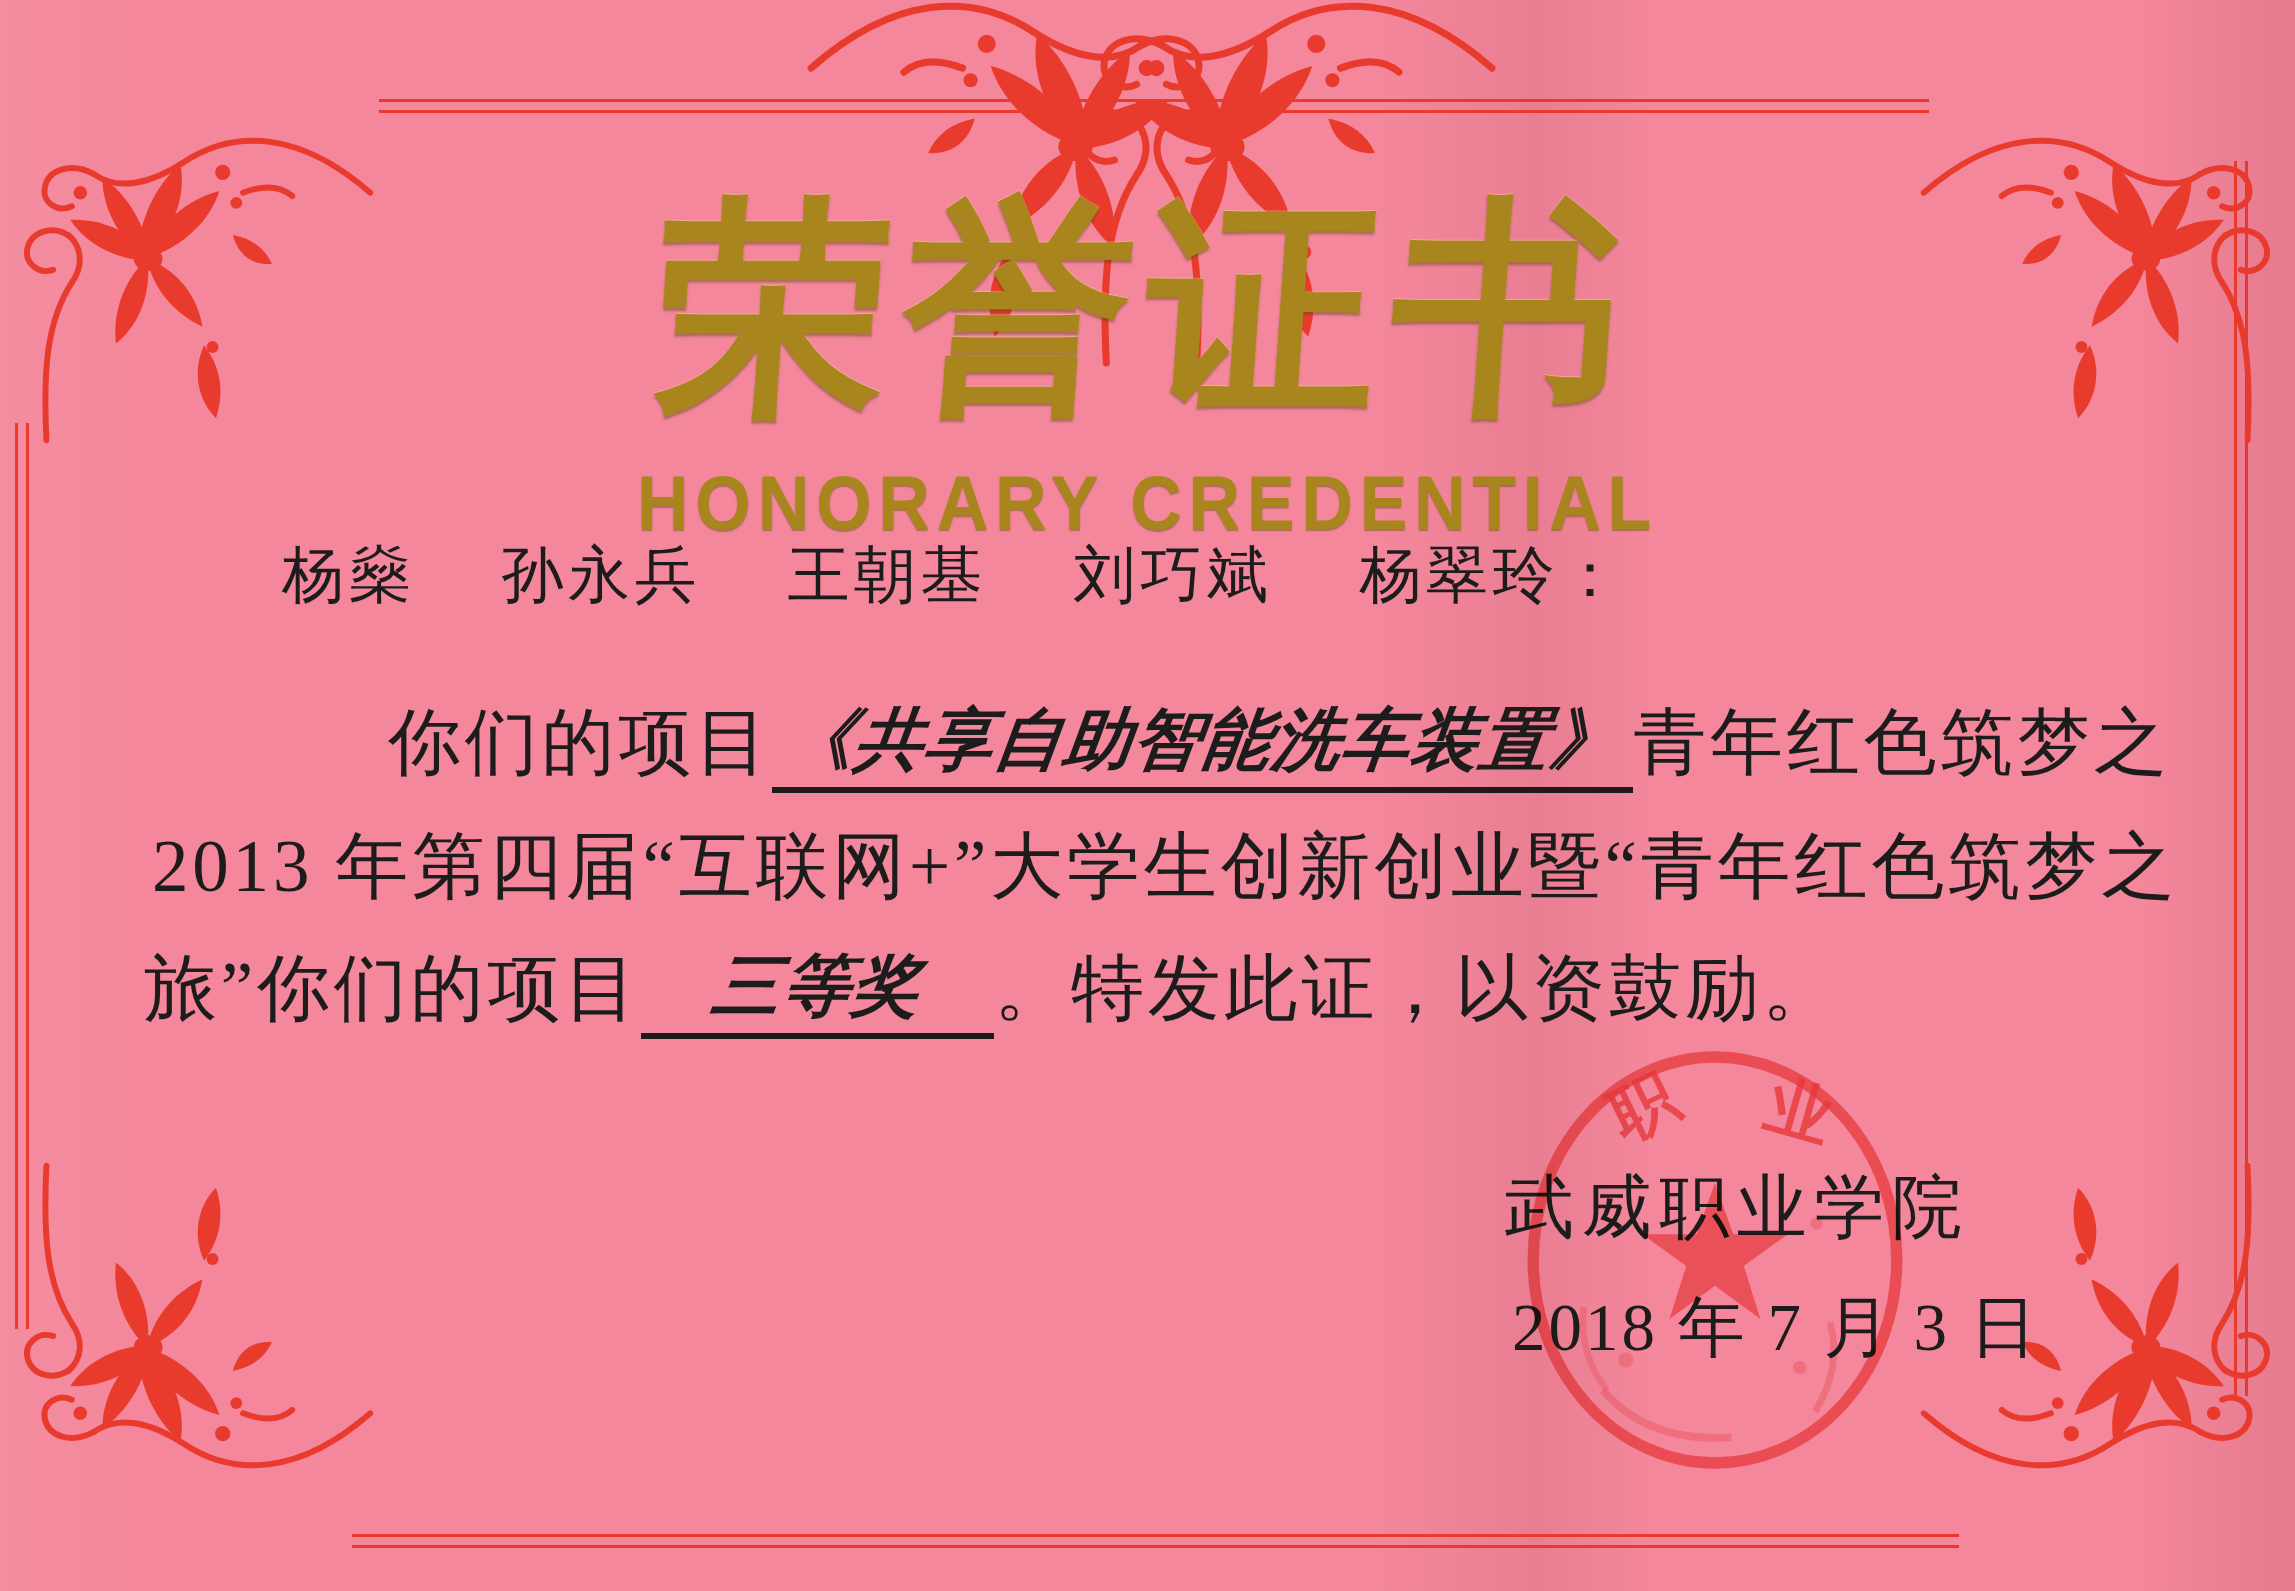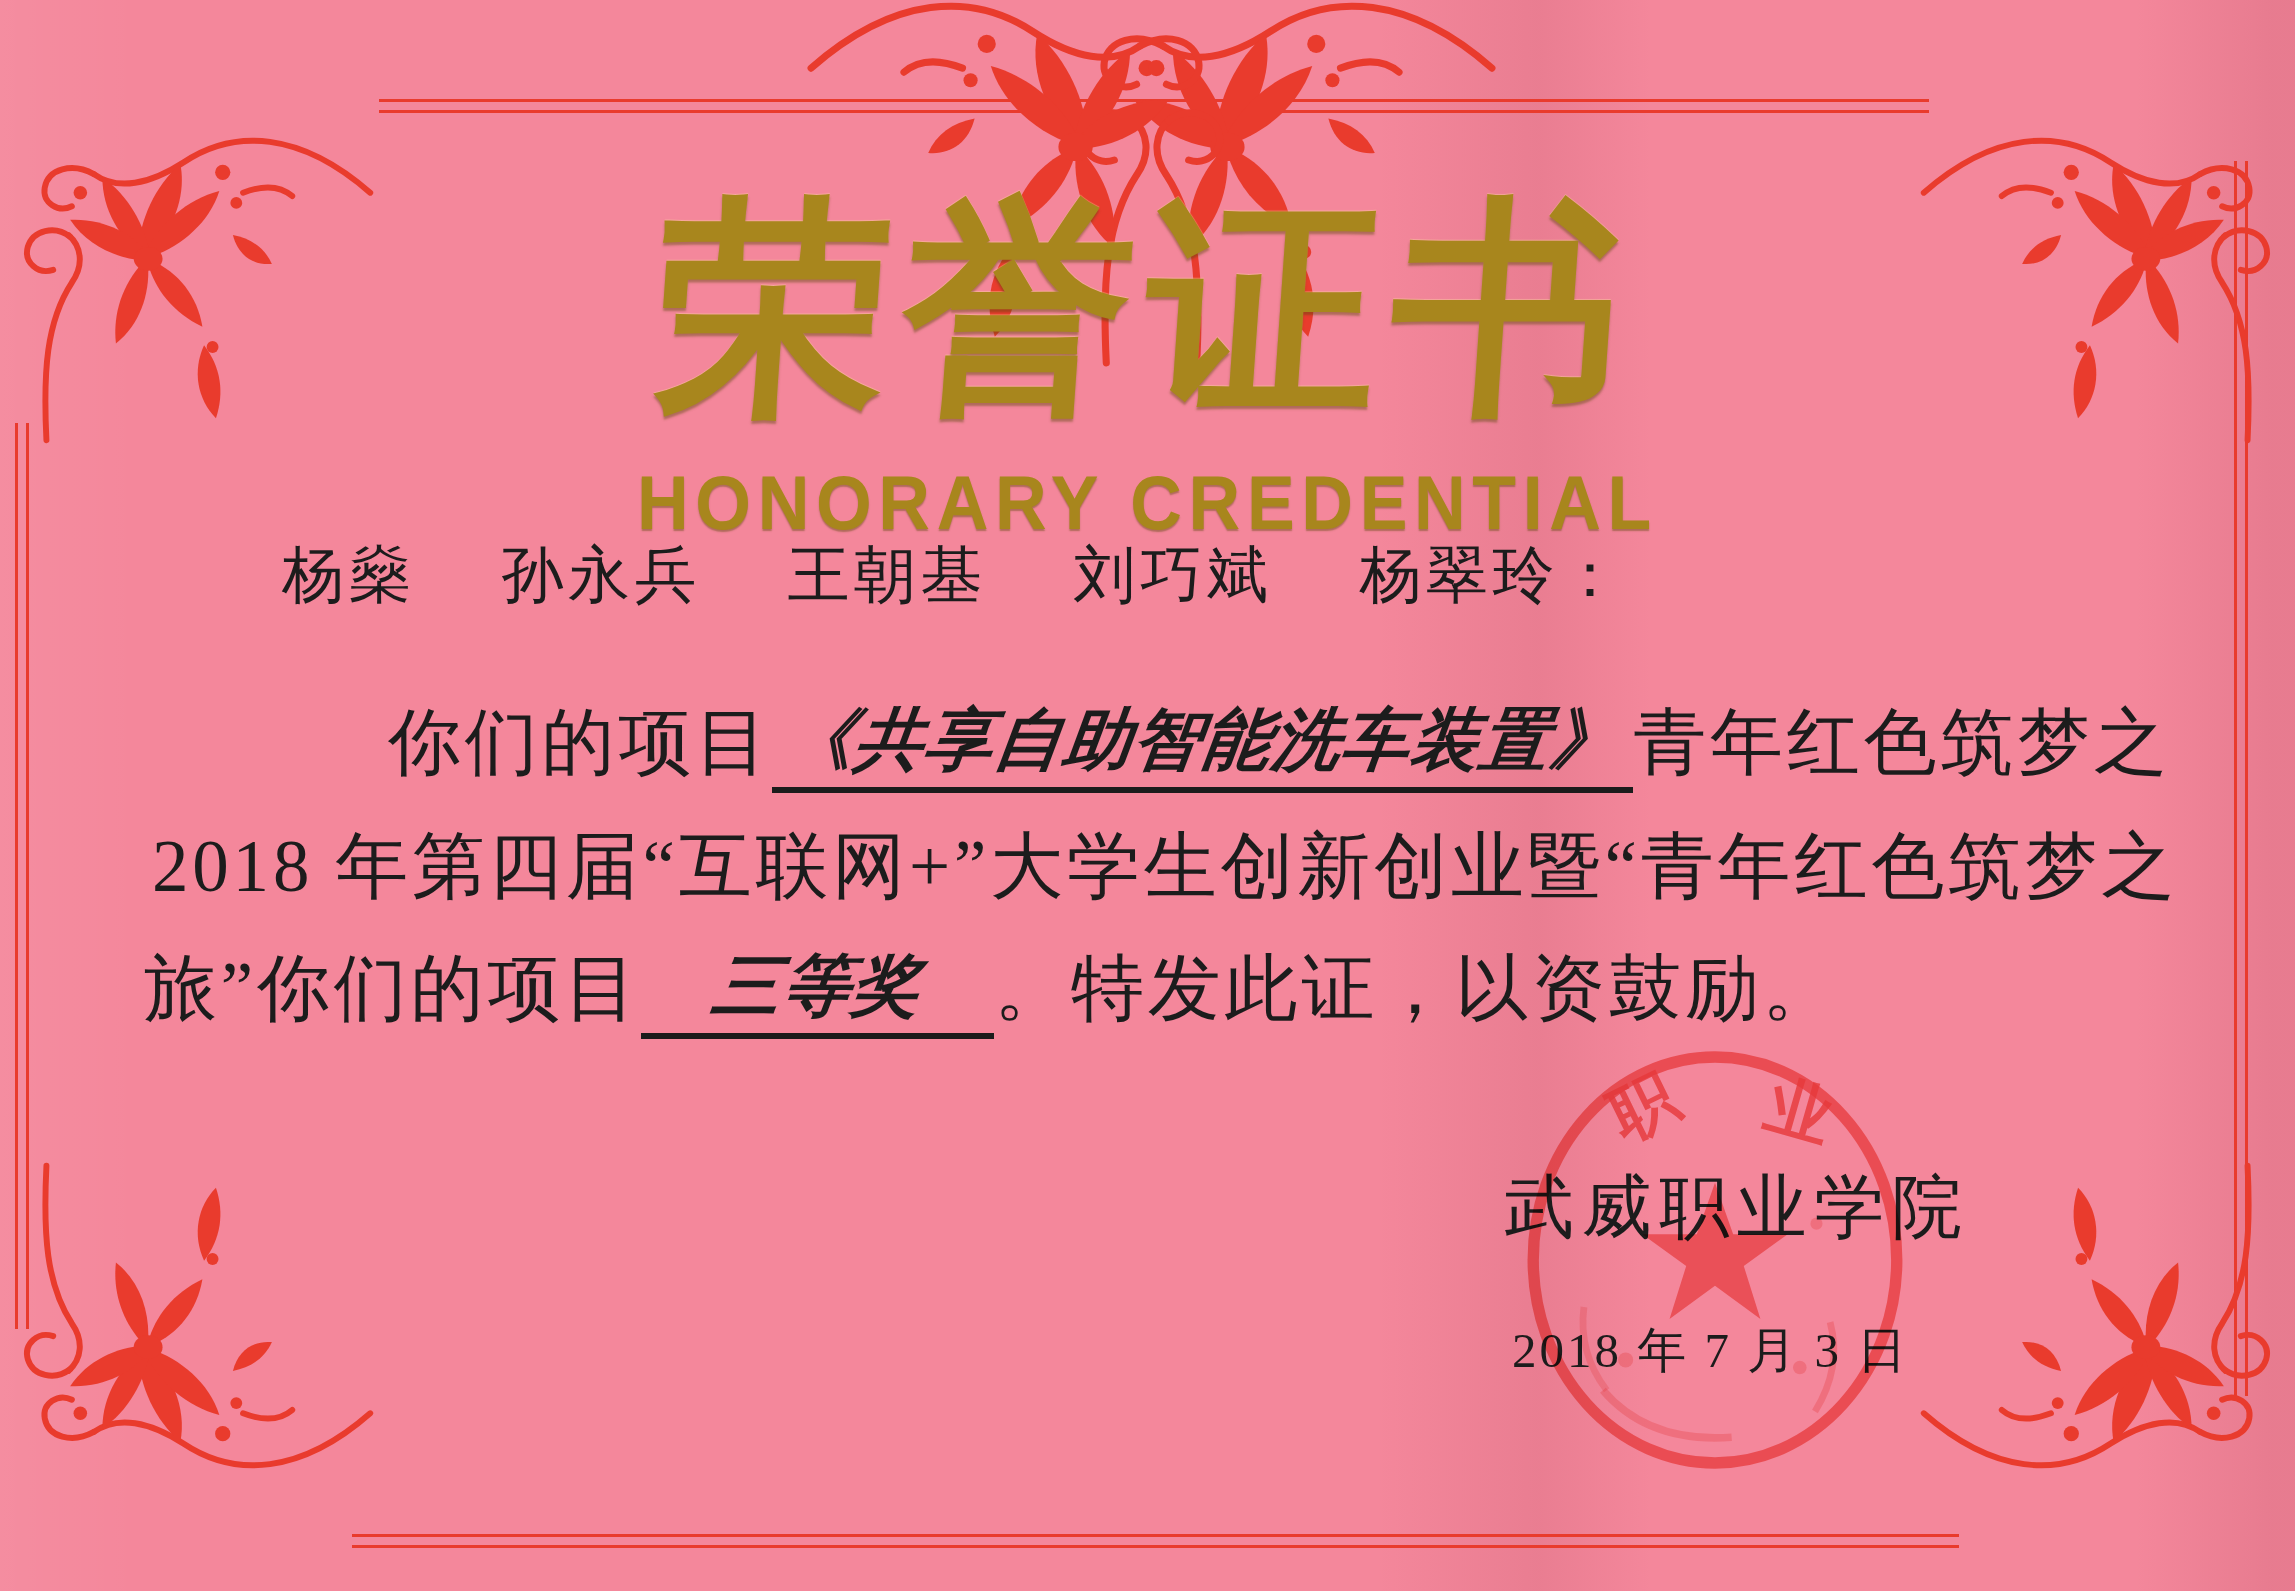--- a/index.html
+++ b/index.html
@@ -62,22 +62,22 @@
     display:inline-block;
     font-weight:700;font-style:italic;
     font-size:68px;letter-spacing:1.5px;
     transform:skewX(-7deg);
   }
   .issuer{
     position:absolute;left:1504px;top:1161px;
     font-size:70px;letter-spacing:7.6px;white-space:nowrap;text-align:right;
   }
   .date{
-    position:absolute;left:1512px;top:1318px;
-    font-size:49px;letter-spacing:3px;white-space:nowrap;
+    position:absolute;left:1512px;top:1282px;
+    font-size:67px;letter-spacing:3px;white-space:nowrap;
   }
   
   .seal{position:absolute;left:1512px;top:1034px;width:409px;height:455px;
     mix-blend-mode:multiply;opacity:.9;}
   .seal svg{width:100%;height:100%;display:block;}
   .seal text{font-family:"Liberation Serif","DejaVu Serif",serif;font-weight:700;}
 </style>
 </head>
 <body>
 
@@ -149,21 +149,21 @@
     </div>
 
   <div class="title-cn">荣誉证书</div>
   <div class="title-en">HONORARY CREDENTIAL</div>
 
   <div class="recipients">杨燊　 孙永兵　 王朝基　 刘巧斌　 杨翠玲：</div>
 
   <div class="bline l1">
     <span>你们的项目</span><span class="uline"><span class="hand">《共享自助智能洗车装置》</span></span><span>青年红色筑梦之</span>
   </div>
-  <div class="bline l2">2018 年第四届“互联网+”大学生创新创业暨“青年红色筑梦之</div>
+  <div class="bline l2">2013 年第四届“互联网+”大学生创新创业暨“青年红色筑梦之</div>
   <div class="bline l3">
     <span>旅”你们的项目</span><span class="uline award"><span class="hand">三等奖</span></span><span>。特发此证，以资鼓励。</span>
   </div>
 
   <div class="issuer">武威职业学院</div>
   <div class="date">2018 年 7 月 3 日</div>
 
   <div class="seal">
     <svg viewBox="0 0 540 600">
       <g stroke="#f0594e" fill="none">

